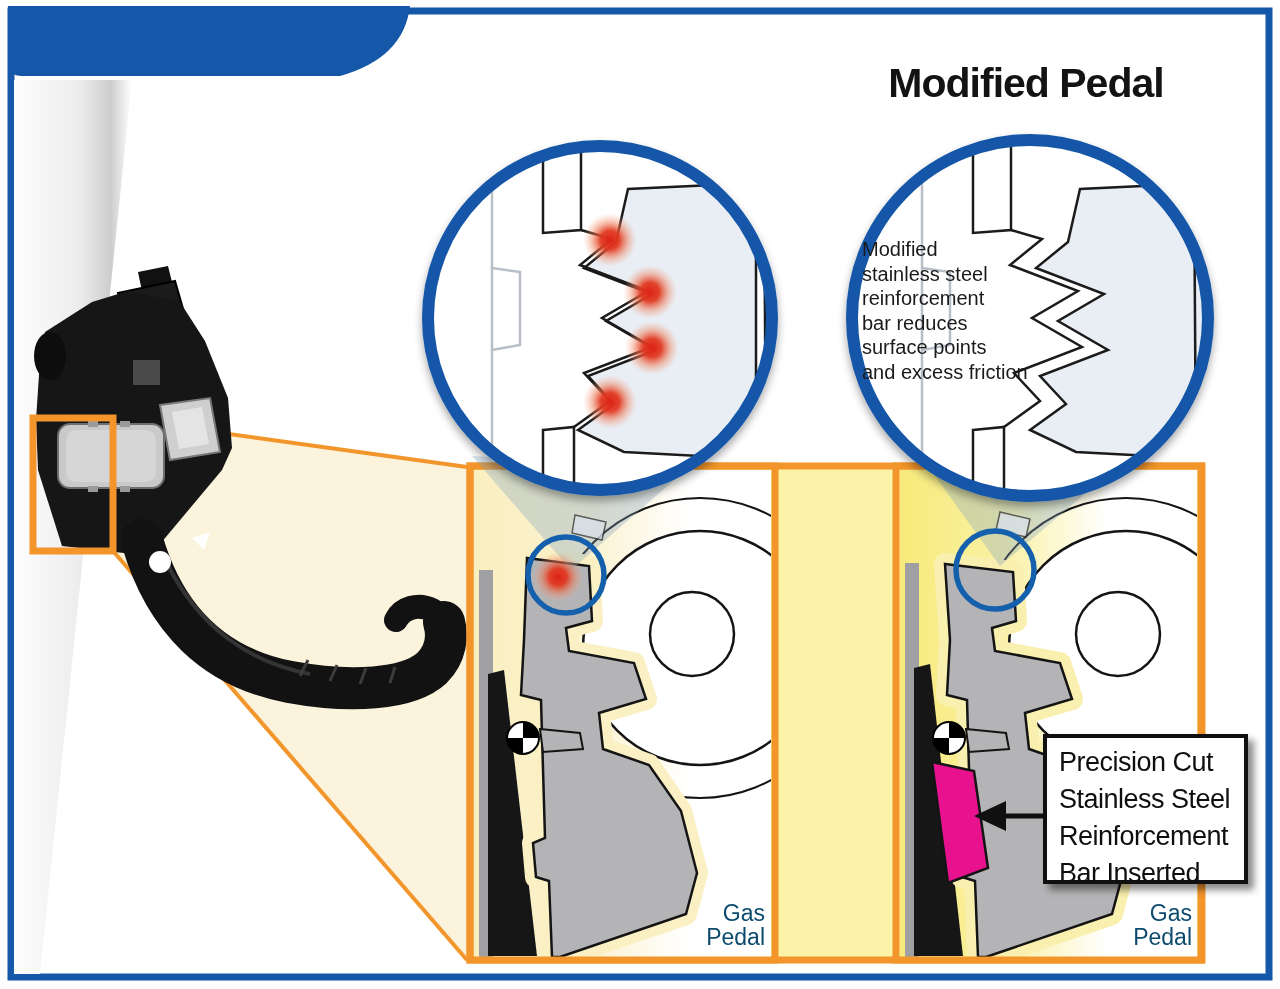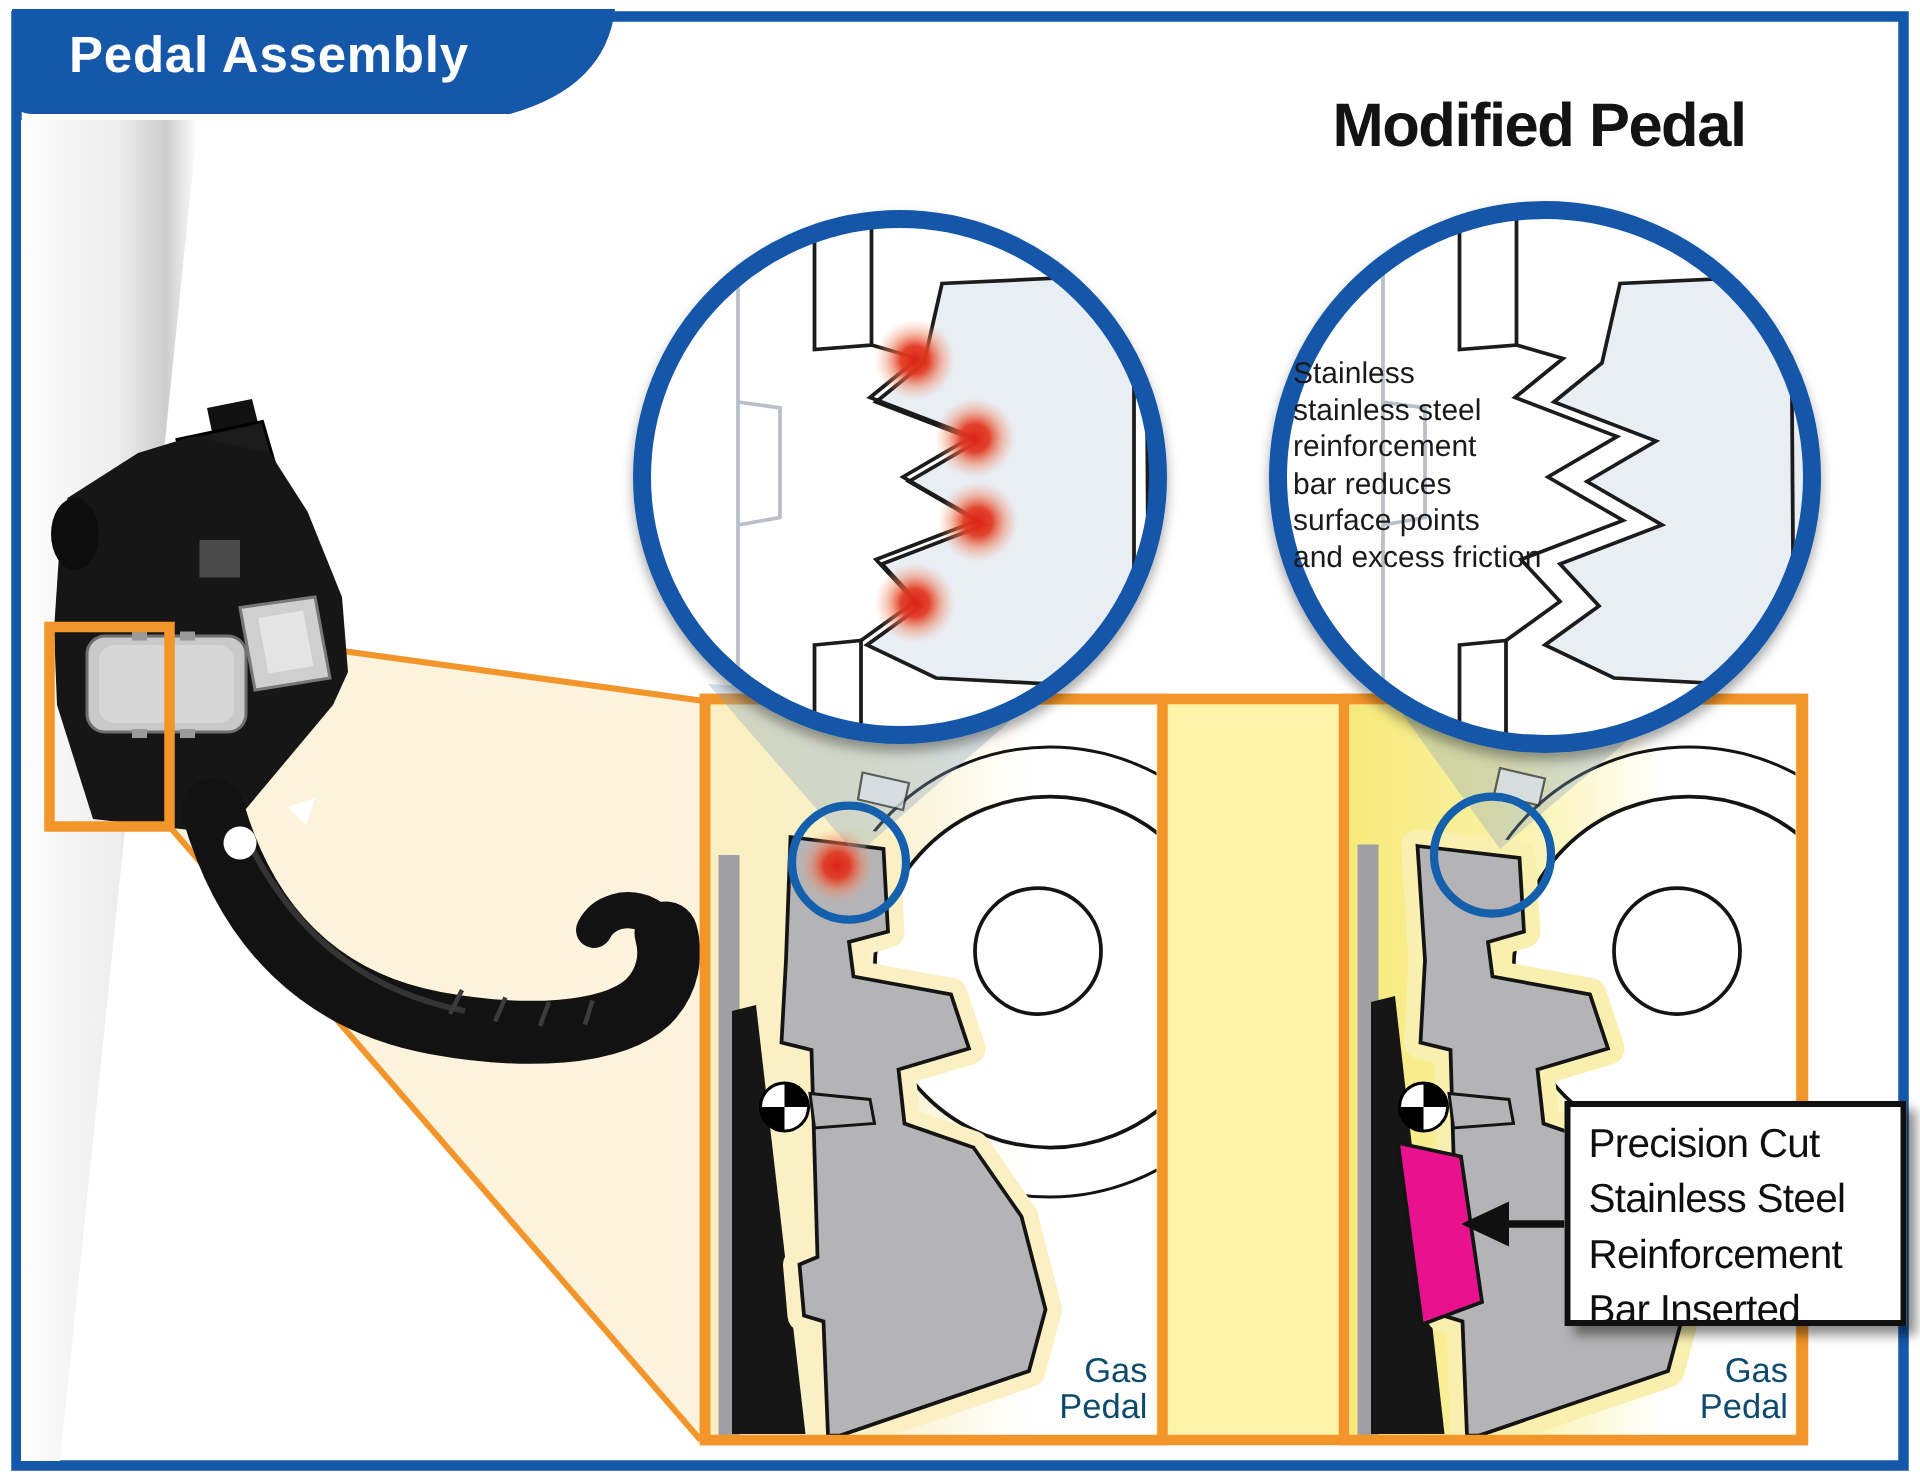--- a/index.html
+++ b/index.html
@@ -10,21 +10,21 @@
   #banner-title{left:46px;top:18px;font-size:34px;font-weight:bold;color:#fff;letter-spacing:.5px;}
   .col-title{top:60px;font-size:41px;font-weight:bold;color:#131313;letter-spacing:-1px;text-align:center;}
   #title-current{left:428px;width:344px;}
   #title-modified{left:846px;width:360px;}
   .circle-note{font-size:20px;color:#1a1a1a;}
   #note-current{left:444px;top:263px;line-height:26.5px;}
   #note-modified{left:862px;top:237px;line-height:24.5px;}
   .gas-label{width:102px;text-align:right;font-size:23px;line-height:24px;color:#0c4a6e;}
   #gas-current{left:663px;top:901px;}
   #gas-modified{left:1090px;top:901px;}
-  #callout-box{position:absolute;left:1043px;top:734px;width:228px;height:150px;box-sizing:border-box;
+  #callout-box{position:absolute;left:1043px;top:734px;width:205px;height:150px;box-sizing:border-box;
     background:#fff;border:4px solid #101010;box-shadow:6px 6px 7px rgba(0,0,0,.45);
     padding:6px 0 0 12px;font-size:27px;line-height:37px;color:#0f0f0f;letter-spacing:-.5px;font-weight:400;}
 </style>
 </head>
 <body>
 
 <div id="stage">
 
 <svg id="art" viewBox="0 0 1280 989">
   <defs>
@@ -194,27 +194,26 @@
   <circle cx="995" cy="570" r="39" fill="none" stroke="#1460AC" stroke-width="5.5"></circle>
 
   <g>
     <path d="M1043,816 L1004,816" stroke="#101010" stroke-width="5"></path>
     <polygon points="974,816 1006,801 1006,831" fill="#101010"></polygon>
   </g>
 
   <path d="M8,6 L410,6 Q404,58 340,76 L22,76 Q8,76 8,62 Z" fill="#1557A8"></path>
 </svg>
 
-<div id="banner-title" class="txt">Pedal Assembly</div>
 
 <div id="title-modified" class="txt col-title">Modified Pedal</div>
 
 
 <div id="note-modified" class="txt circle-note">
-  <div>Stainless</div>
+  <div>Modified</div>
   <div>stainless steel</div>
   <div>reinforcement</div>
   <div>bar reduces</div>
   <div>surface points</div>
   <div>and excess friction</div>
 </div>
 
 <div id="gas-current" class="txt gas-label">
   <div>Gas</div>
   <div>Pedal</div>

